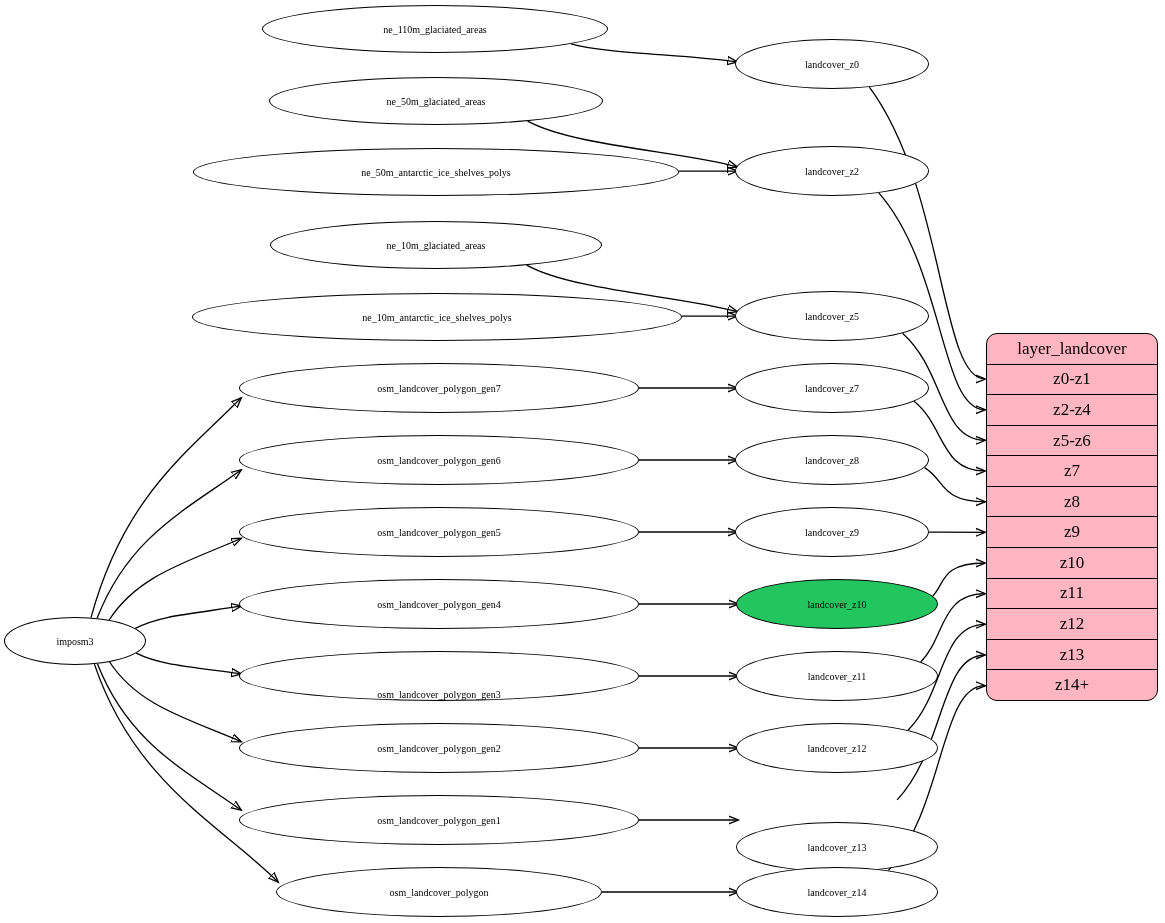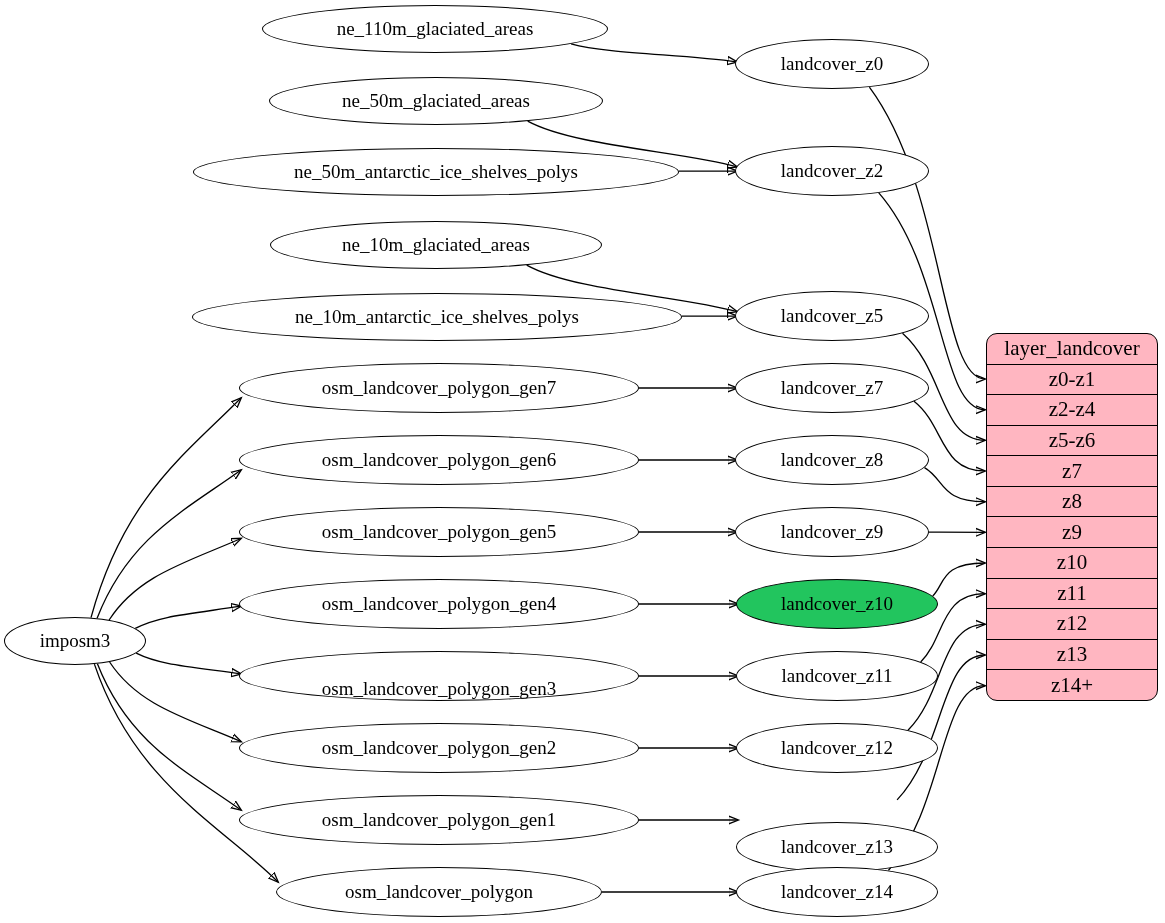--- a/index.html
+++ b/index.html
@@ -2,23 +2,23 @@
 <html><head>
 <meta charset="utf-8">
 <style>
   html,body{margin:0;padding:0;background:#ffffff;}
   .canvas{position:relative;width:1165px;height:923px;background:#ffffff;overflow:hidden;
           font-family:"Liberation Serif","DejaVu Serif",serif;color:#000;}
   svg.edges{position:absolute;left:0;top:0;}
   svg.edges path{fill:none;stroke:#000;stroke-width:1.3px;}
   .node{position:absolute;box-sizing:border-box;border:1.3px solid #000;border-radius:50%;
         background:#fff;display:flex;align-items:center;justify-content:center;
-        font-size:19px;white-space:nowrap;z-index:2;}
+        font-size:10px;white-space:nowrap;z-index:2;}
   .record{position:absolute;box-sizing:border-box;border:1.5px solid #000;border-radius:11px;
-          background:#ffb6c1;display:flex;flex-direction:column;font-size:21px;overflow:hidden;z-index:2;}
+          background:#ffb6c1;display:flex;flex-direction:column;font-size:17px;overflow:hidden;z-index:2;}
   .record>div{flex:1;display:flex;align-items:center;justify-content:center;white-space:nowrap;}
   .record>div+div{border-top:1.3px solid #000;}
 </style>
 </head>
 <body>
 
 <div class="canvas">
   <svg class="edges" id="edges" width="1165" height="923">
     <defs>
       <marker id="arw" markerUnits="userSpaceOnUse" markerWidth="12" markerHeight="10" refX="9.5" refY="5" orient="auto">

